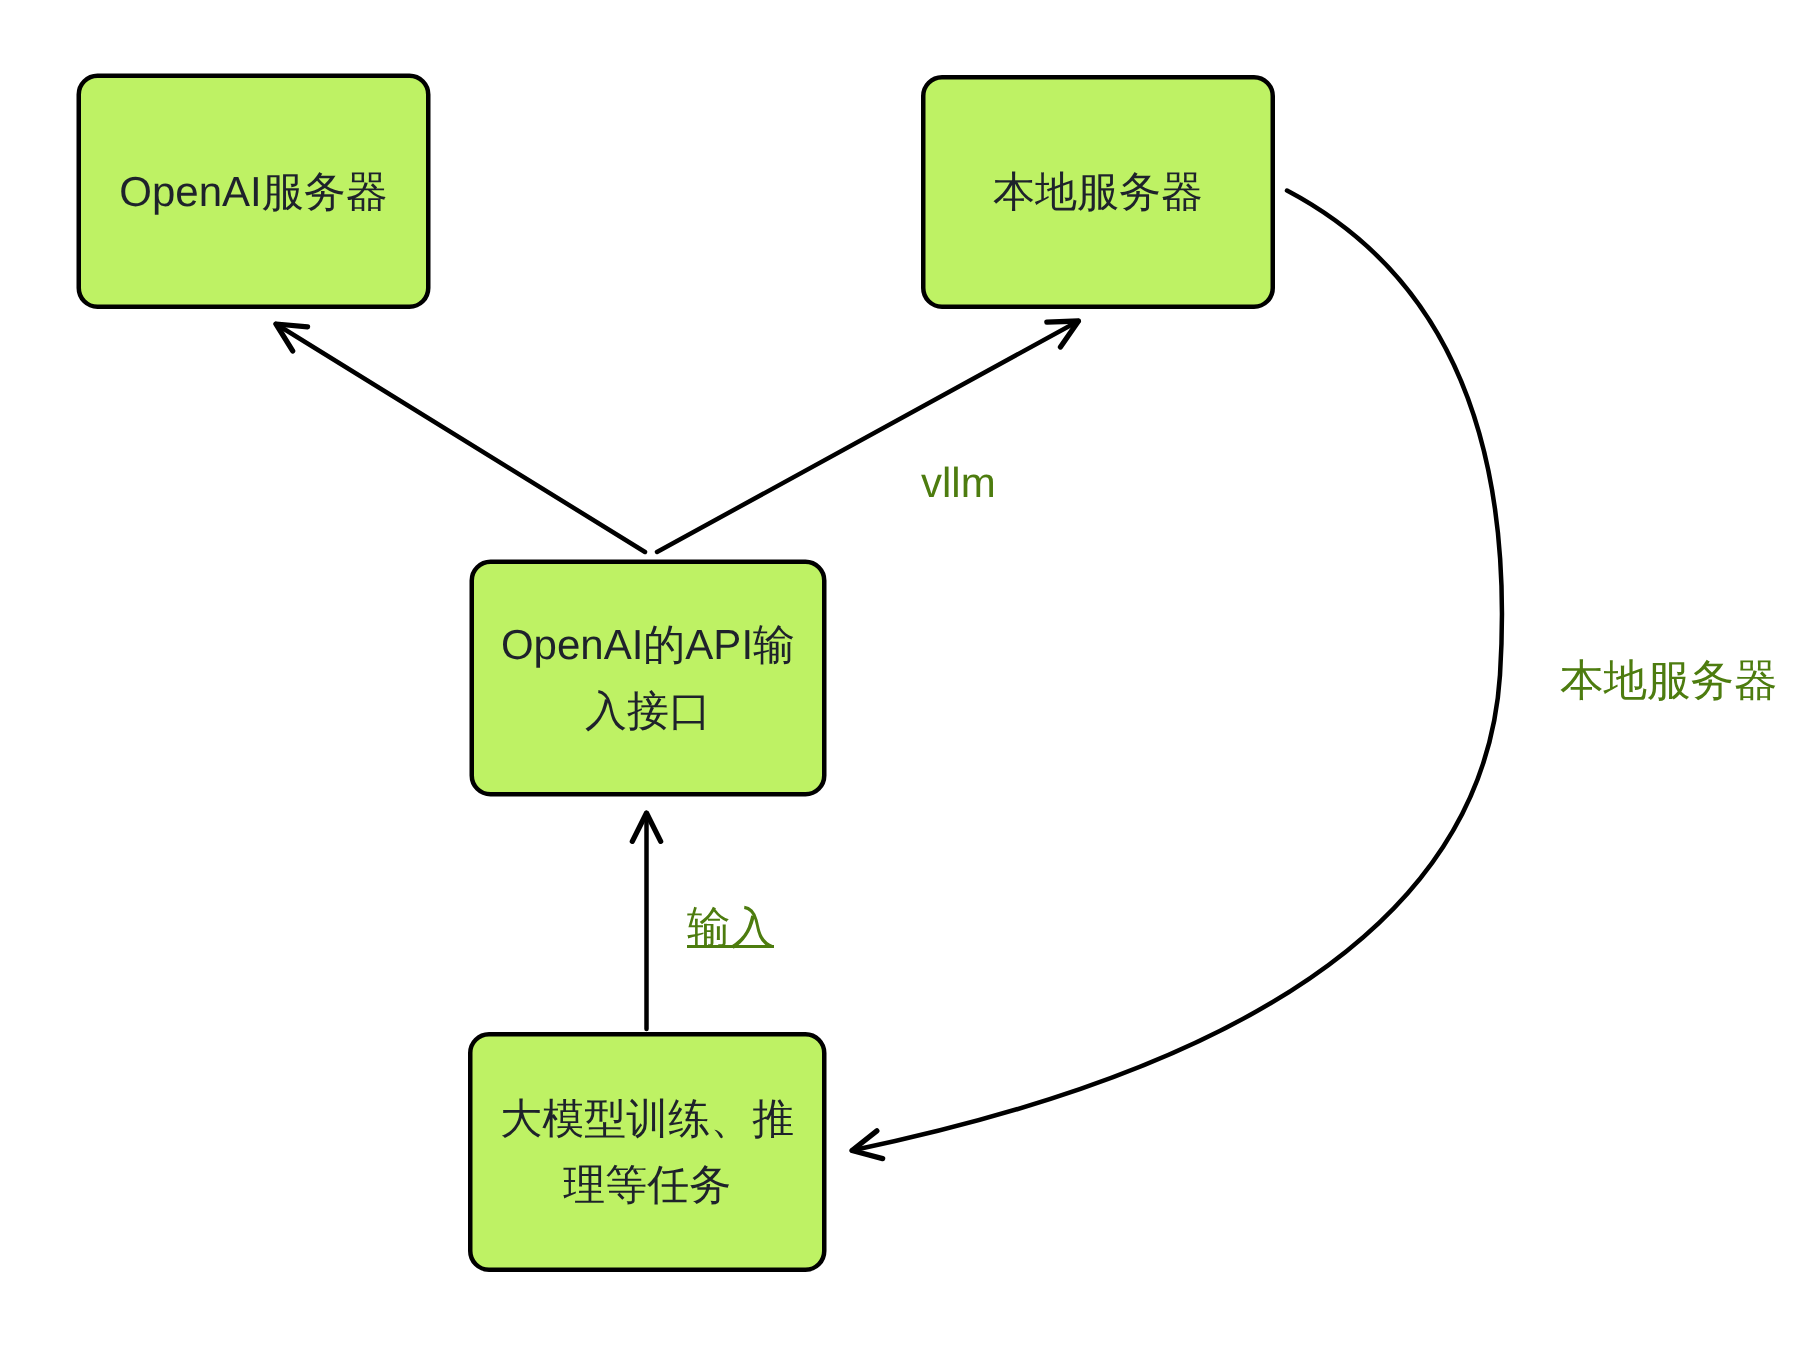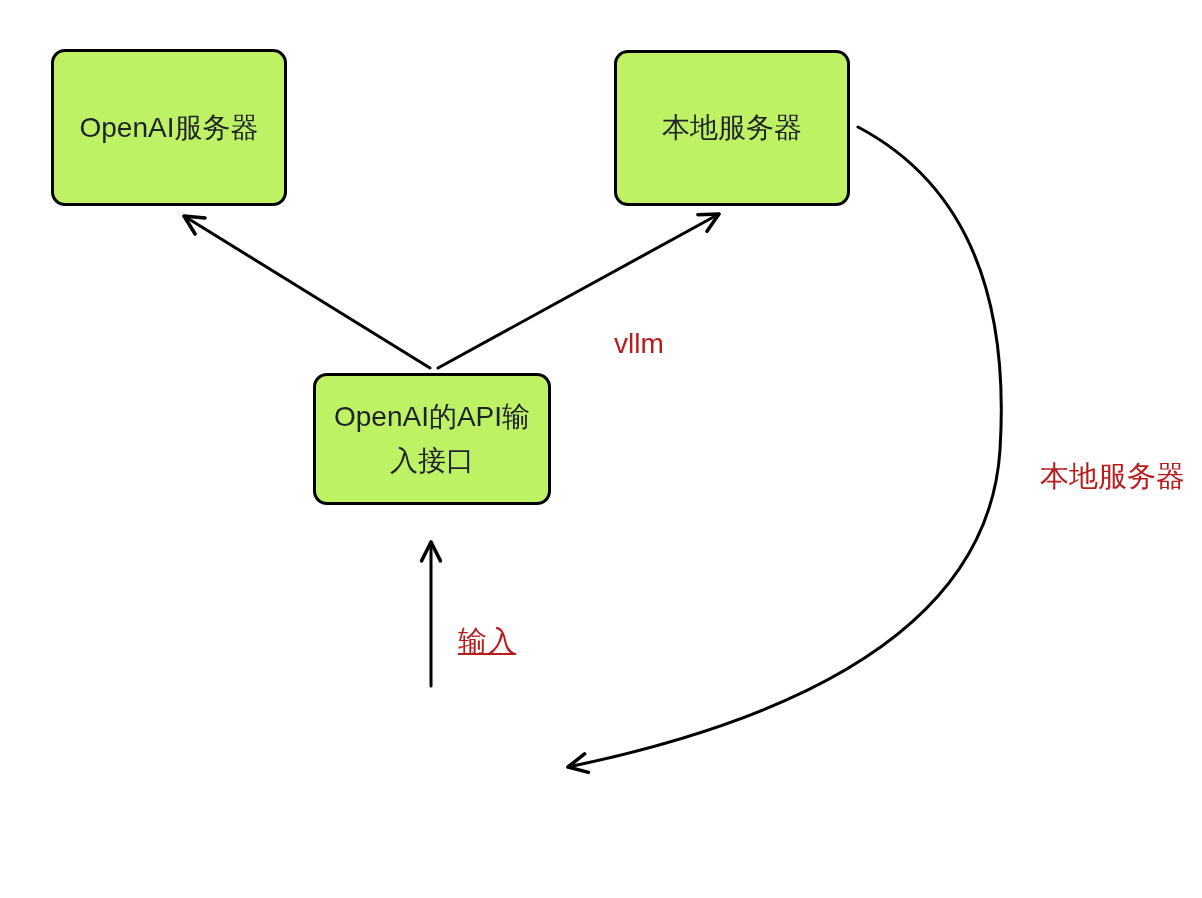--- a/index.html
+++ b/index.html
@@ -32,29 +32,28 @@
     align-items: center;
     justify-content: center;
     text-align: center;
     color: #1e222b;
     font-size: 28px;
     line-height: 44px;
     padding: 0 8px;
   }
   .node-openai-server { left: 51px;  top: 49px;  width: 236px; height: 157px; }
   .node-local-server  { left: 614px; top: 50px;  width: 236px; height: 156px; }
-  .node-api-interface { left: 313px; top: 373px; width: 238px; height: 132px; }
+  .node-api-interface { left: 313px; top: 373px; width: 238px; height: 158px; }
   .node-llm-tasks     { left: 312px; top: 688px; width: 239px; height: 160px; }
   .edge-label {
     position: absolute;
-    color: #b91c1c;
+    color: #4d7c0f;
     font-size: 29px;
     line-height: 34px;
     white-space: nowrap;
-    margin-top: 22px;
   }
   .label-vllm       { left: 614px;  top: 305px; font-size: 28px; }
   .label-input      { left: 458px;  top: 602px; text-decoration: underline; }
   .label-local-model{ left: 1040px; top: 437px; }
 </style>
 </head>
 <body>
 
 <div class="canvas">
 
@@ -79,20 +78,23 @@
   </div>
 
   <div class="node node-local-server">
     <span>本地服务器</span>
   </div>
 
   <div class="node node-api-interface">
     <span>OpenAI的API输入接口</span>
   </div>
 
+  <div class="node node-llm-tasks">
+    <span>大模型训练、推理等任务</span>
+  </div>
 
   <div class="edge-label label-vllm">vllm</div>
 
   <div class="edge-label label-input">输入</div>
 
   <div class="edge-label label-local-model">本地服务器</div>
 
 </div>
 
 </body></html>

